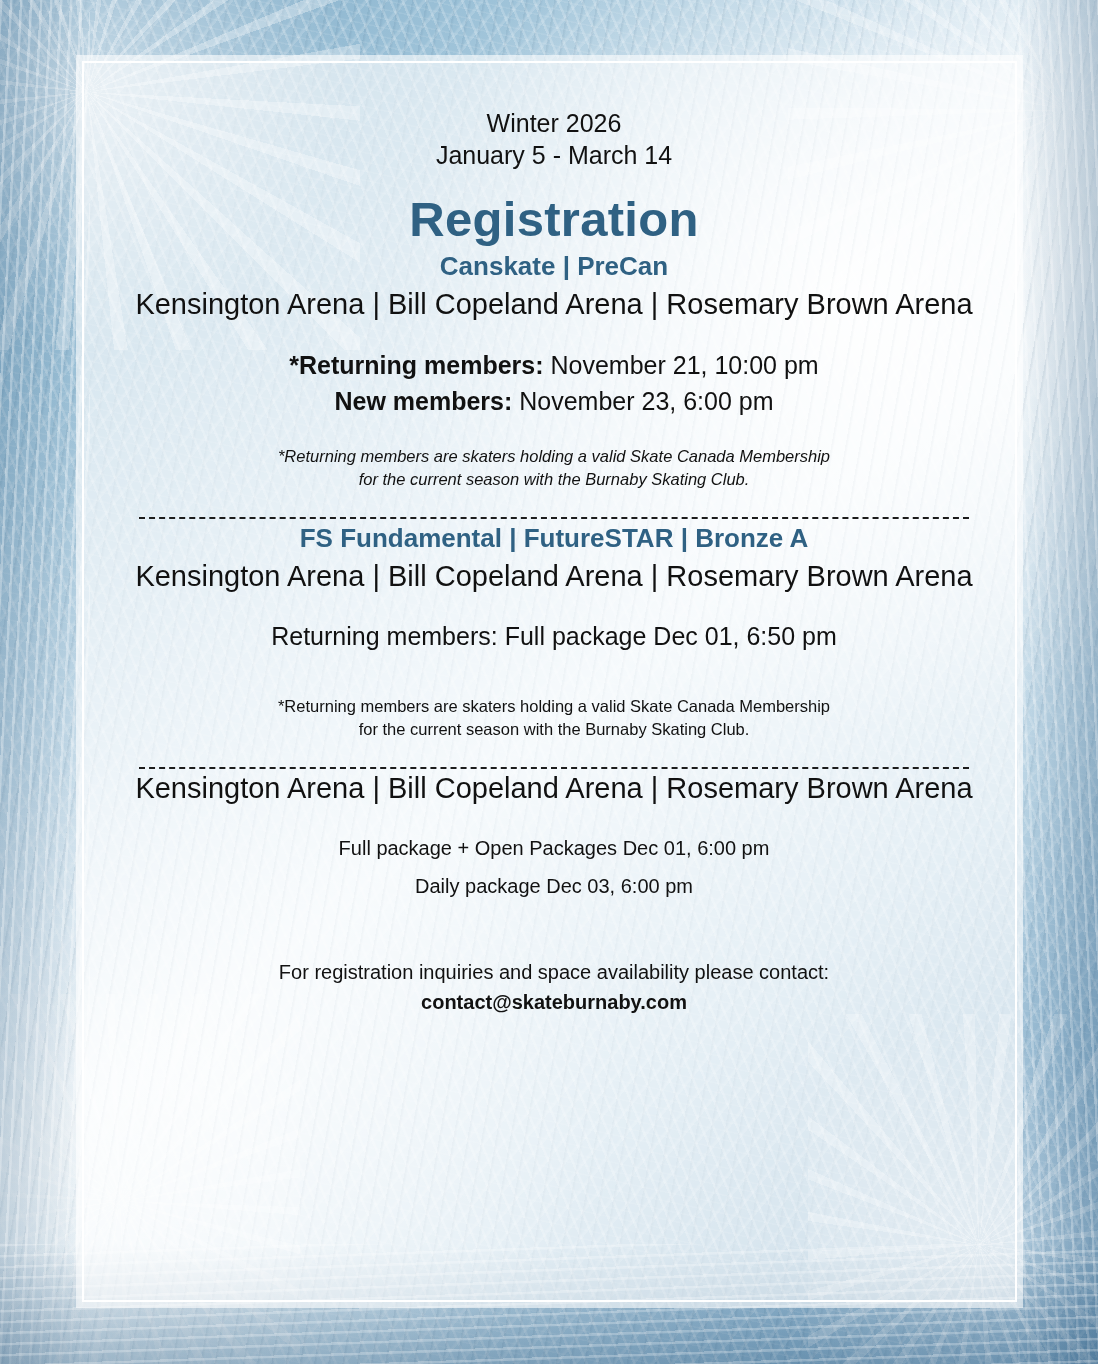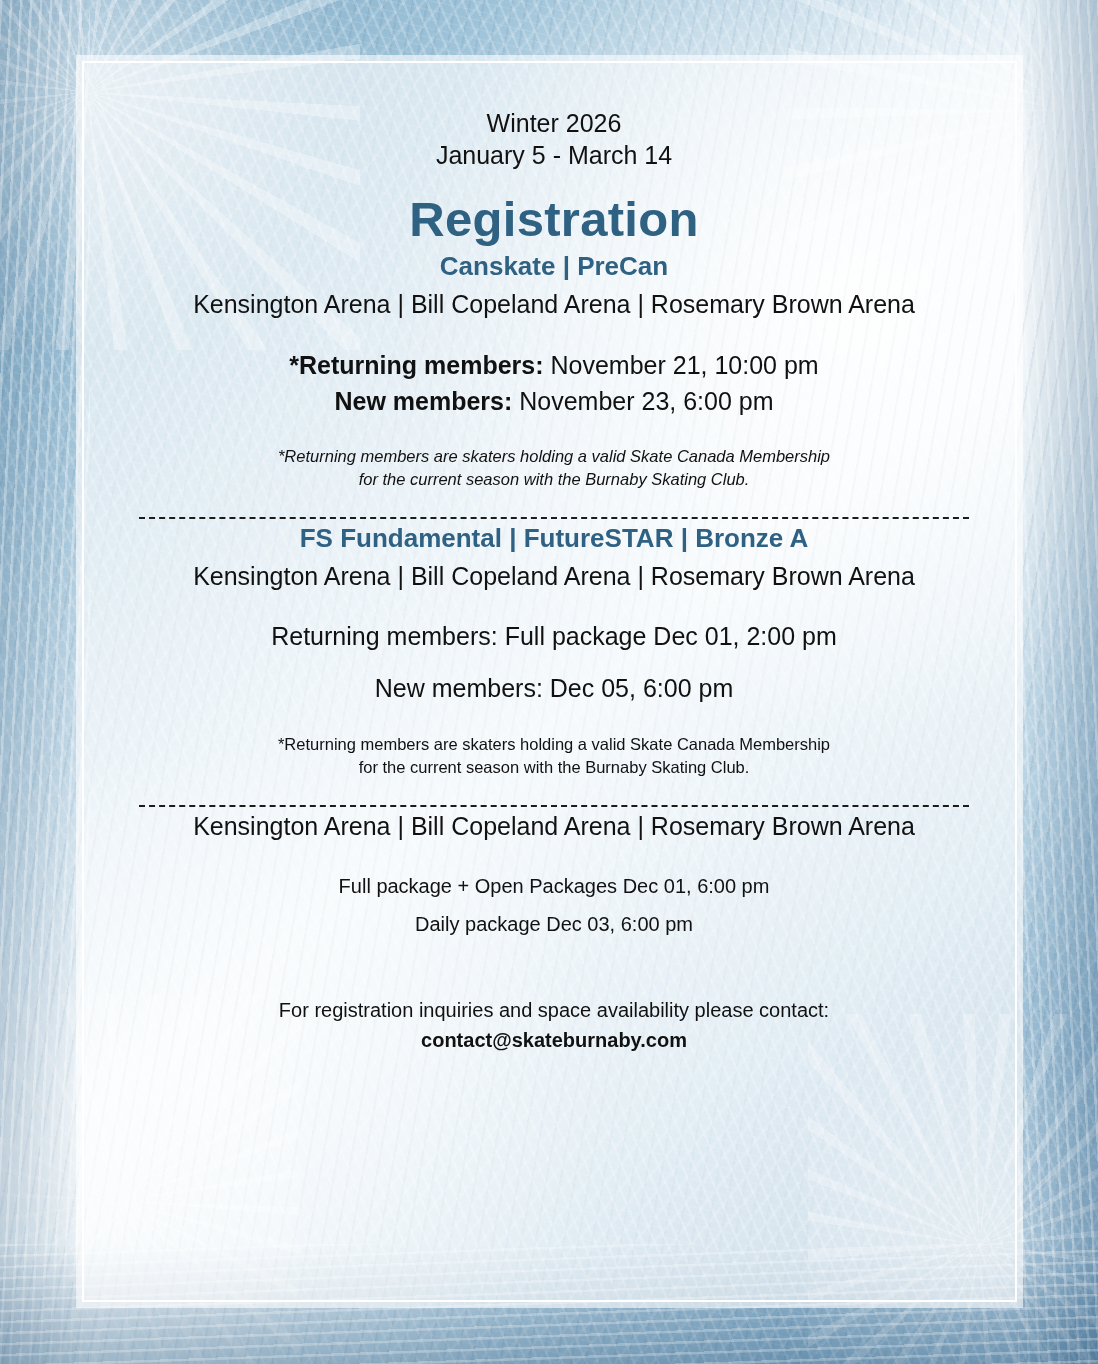--- a/index.html
+++ b/index.html
@@ -138,21 +138,21 @@
   .section {
     margin-top: 0;
   }
   .sec-title {
     font-size: 26px;
     font-weight: bold;
     color: #2f6183;
     line-height: 38px;
   }
   .arenas {
-    font-size: 25px;
+    font-size: 29px;
     line-height: 30px;
     margin-top: 4px;
     color: #111;
   }
   .dates {
     margin-top: 28px;
     font-size: 25px;
     line-height: 36px;
   }
   .dates .lbl { font-weight: bold; }
@@ -233,26 +233,23 @@
         </div>
       </div>
 
       <div class="divider"></div>
 
       <div class="section">
         <div class="sec-title">FS Fundamental | FutureSTAR | Bronze A</div>
         <div class="arenas">Kensington Arena | Bill Copeland Arena | Rosemary Brown Arena</div>
         <div class="dates2">
           <div>
-            <span class="lbl">Returning members:</span><span> Full package Dec 01, 2:00 pm</span>
+            <span class="lbl">Returning members:</span><span> Full package Dec 01, 6:50 pm</span>
           </div>
           <div class="gap-sm"></div>
-          <div>
-            <span class="lbl">New members:</span><span> Dec 05, 6:00 pm</span>
-          </div>
         </div>
         <div class="note upright">
           <div>*Returning members are skaters holding a valid Skate Canada Membership</div>
           <div>for the current season with the Burnaby Skating Club.</div>
         </div>
       </div>
 
       <div class="divider"></div>
 
       <div class="section">

